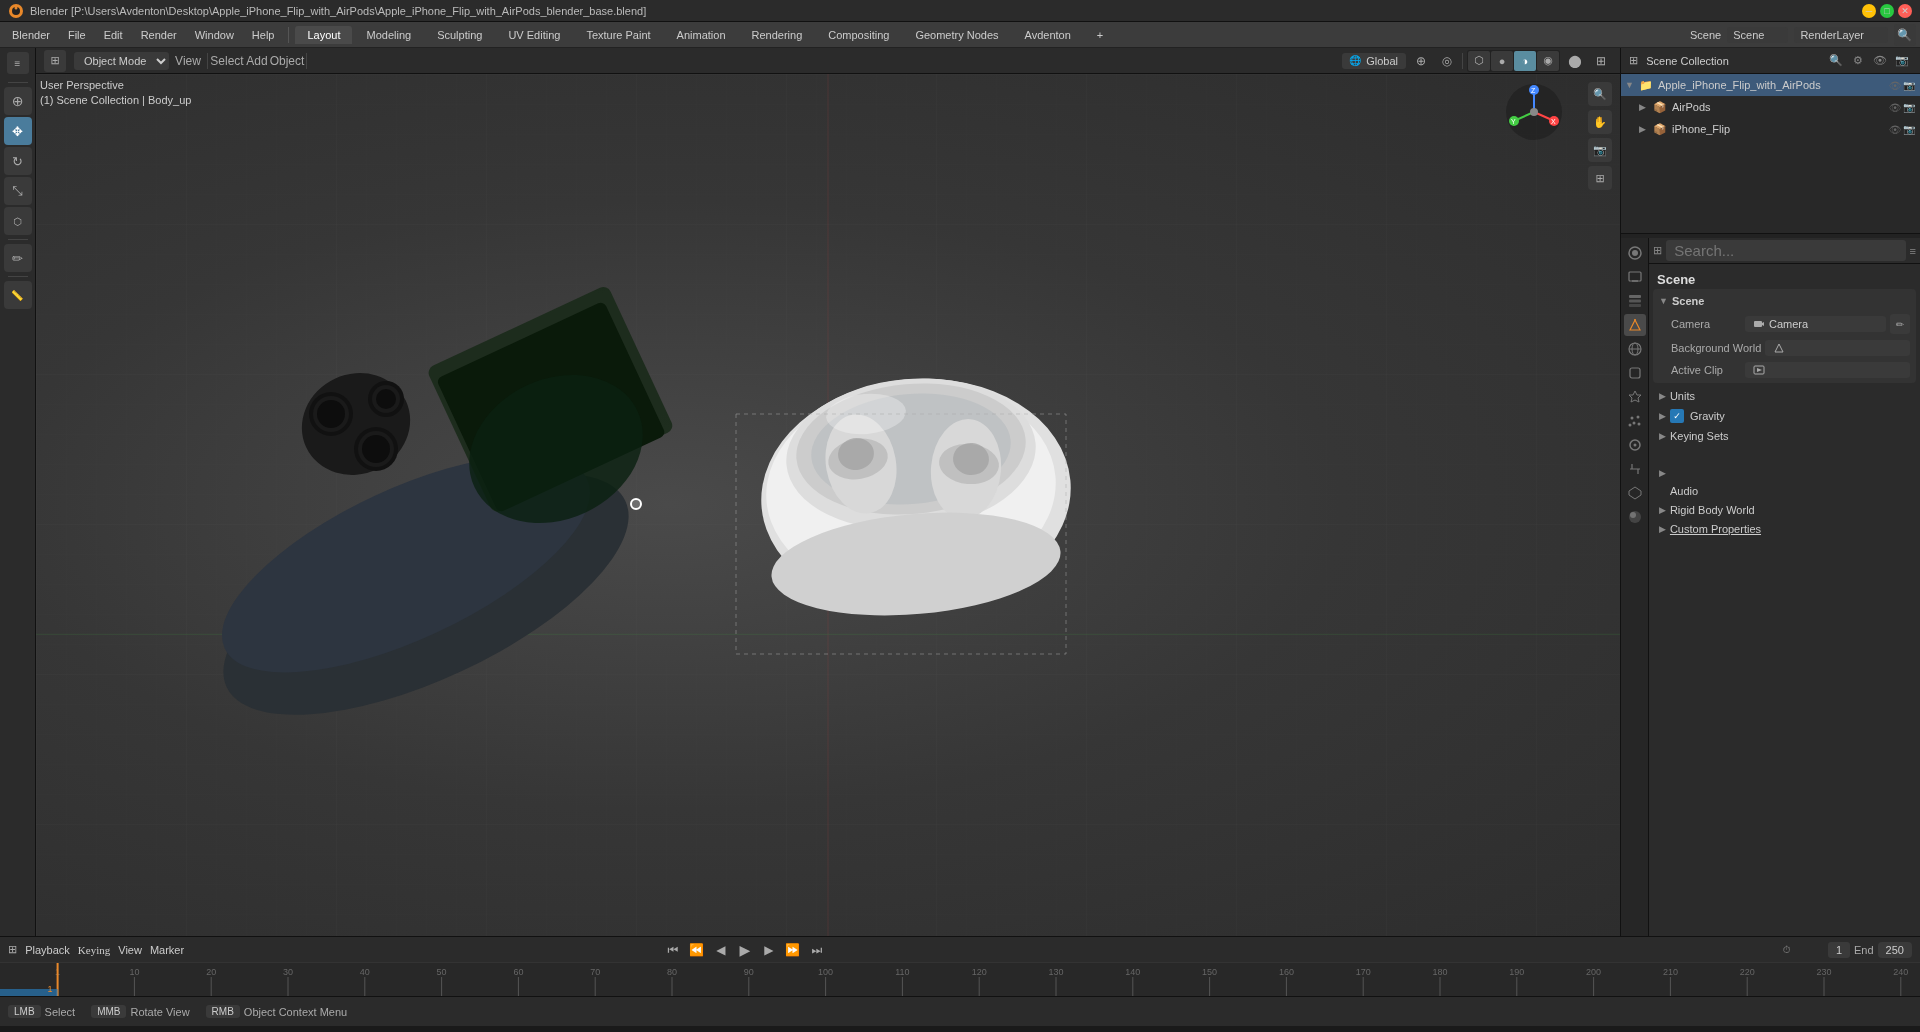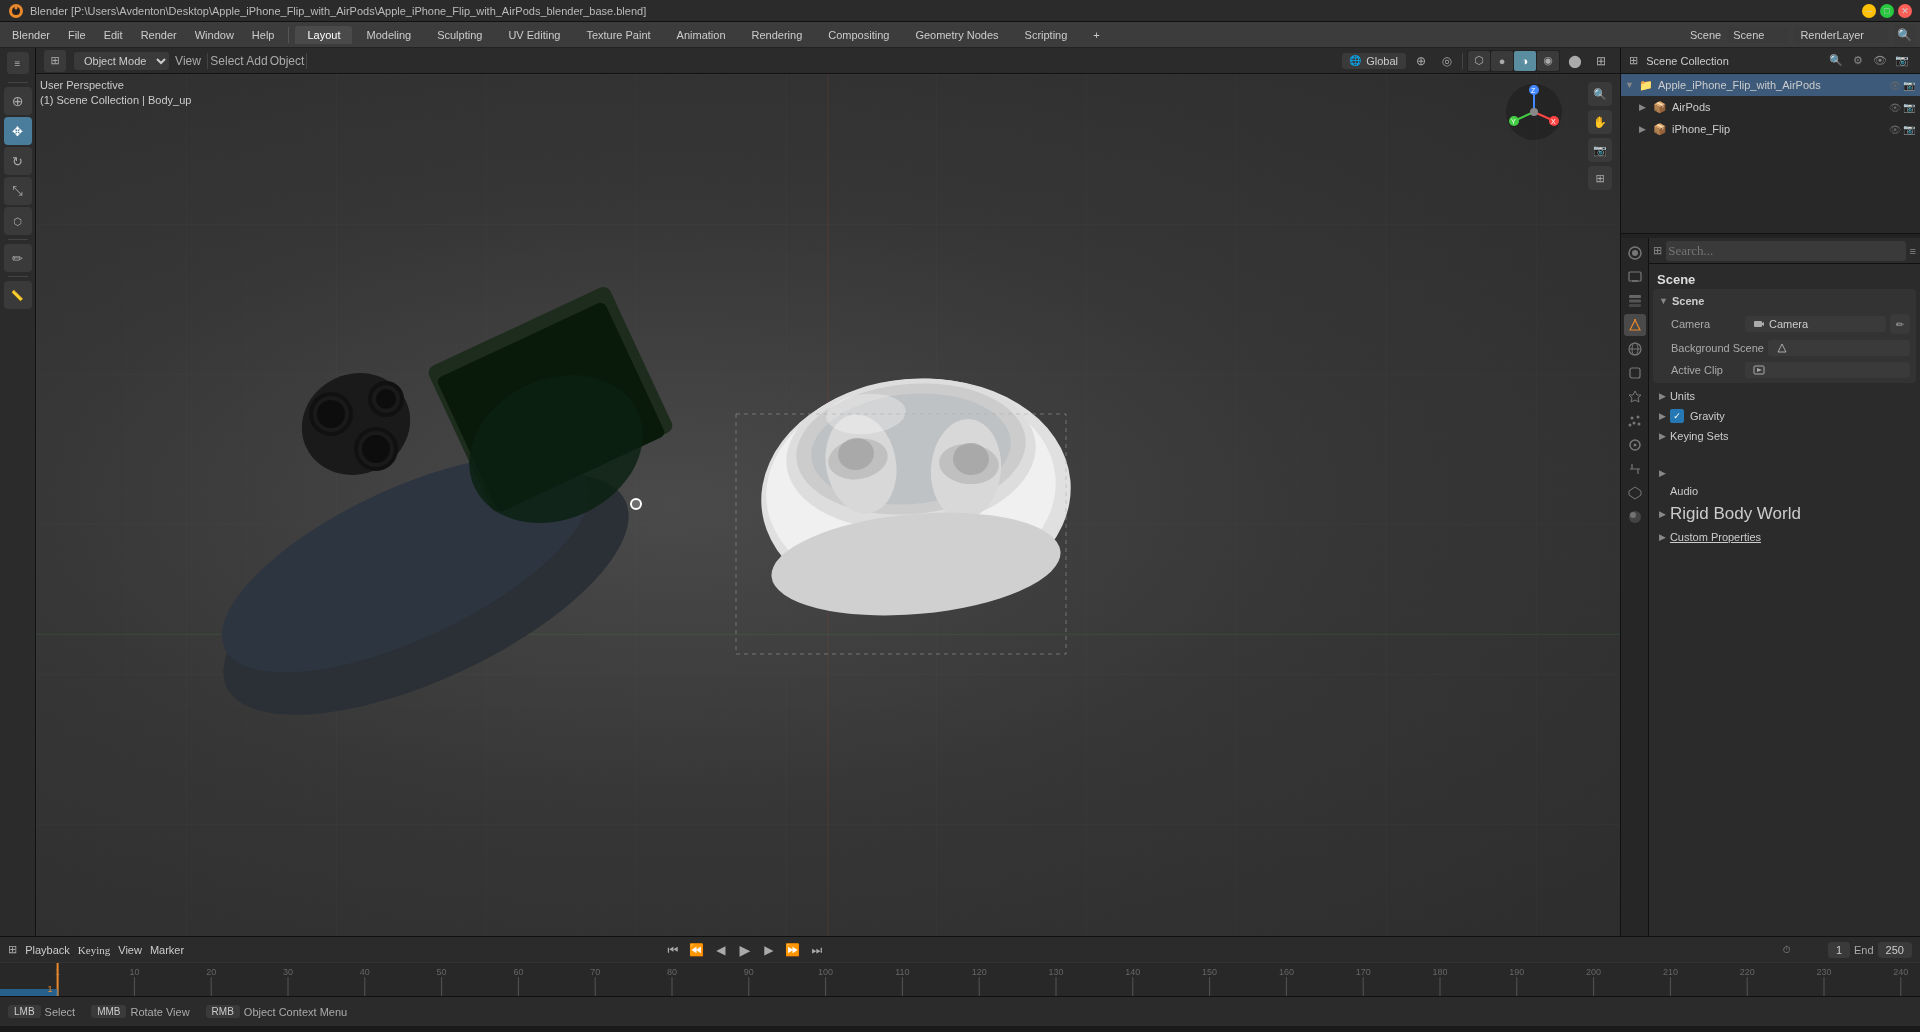--- a/index.html
+++ b/index.html
@@ -317,23 +317,22 @@
       padding: 0 4px;
       gap: 4px;
       border-bottom: 1px solid #111;
     }
     .props-search {
       flex: 1;
       background: #3a3a3a;
       border: none;
       border-radius: 3px;
       color: #ccc;
-      padding: 2px 2px;
-      font-size: 13px;
-      font-family: Liberation Serif, serif;
+      padding: 2px 8px;
+      font-size: 15px;
     }
     .checkbox {
       width: 14px;
       height: 14px;
       background: #2678b5;
       border-radius: 2px;
       display: flex;
       align-items: center;
       justify-content: center;
       font-size: 9px;
@@ -532,21 +531,21 @@
   <div style="width:1px;height:16px;background:#555;margin:0 4px;"></div>
   <div class="menu-tab active">Layout</div>
   <div class="menu-tab">Modeling</div>
   <div class="menu-tab">Sculpting</div>
   <div class="menu-tab">UV Editing</div>
   <div class="menu-tab">Texture Paint</div>
   <div class="menu-tab">Animation</div>
   <div class="menu-tab">Rendering</div>
   <div class="menu-tab">Compositing</div>
   <div class="menu-tab">Geometry Nodes</div>
-  <div class="menu-tab">Scripting</div>
+  <div class="menu-tab">Avdenton</div>
   <div class="menu-tab">+</div>
   <div style="margin-left:auto;display:flex;align-items:center;gap:6px;">
     <span style="font-size:11px;color:#ccc;">Scene</span>
     <div style="background:#3a3a3a;padding:2px 24px 2px 6px;border-radius:3px;font-size:11px;color:#ccc;cursor:pointer;">Scene</div>
     <div style="background:#3a3a3a;padding:2px 24px 2px 6px;border-radius:3px;font-size:11px;color:#ccc;cursor:pointer;">RenderLayer</div>
     <div style="width:22px;height:22px;background:#3a3a3a;border-radius:3px;display:flex;align-items:center;justify-content:center;font-size:12px;color:#aaa;cursor:pointer;">🔍</div>
   </div>
 </div>
 
 <div style="display:flex;height:888px;position:relative;">
@@ -853,21 +852,21 @@
                   <svg width="12" height="12" viewBox="0 0 12 12">
                     <rect x="1" y="3" width="8" height="6" rx="1" fill="#aaa"></rect>
                     <polygon points="9,5 11,4 11,8 9,7" fill="#aaa"></polygon>
                   </svg>
                   <span>Camera</span>
                 </div>
                 <div class="camera-edit-btn">✏</div>
               </div>
 
               <div class="camera-row">
-                <span class="camera-label">Background Scene</span>
+                <span class="camera-label">Background World</span>
                 <div class="camera-value">
                   <svg width="12" height="12" viewBox="0 0 12 12">
                     <path d="M2 10 L6 2 L10 10 Z" fill="none" stroke="#aaa" stroke-width="1"></path>
                   </svg>
                   <span></span>
                 </div>
               </div>
 
               <div class="camera-row">
                 <span class="camera-label">Active Clip</span>
@@ -900,21 +899,21 @@
             <span style="font-size:11px;color:#ccc;">Keying Sets</span>
           </div>
 
           <div class="collapsible-header">
             <span style="font-size:9px;color:#888;margin-right:4px;">▶</span>
             <span style="font-size:11px;color:#ccc;margin-top:36px;">Audio</span>
           </div>
 
           <div class="collapsible-header">
             <span style="font-size:9px;color:#888;margin-right:4px;">▶</span>
-            <span style="font-size:17px;color:#ccc;">Rigid Body World</span>
+            <span style="font-size:11px;color:#ccc;">Rigid Body World</span>
           </div>
 
           <div class="collapsible-header">
             <span style="font-size:9px;color:#888;margin-right:4px;">▶</span>
             <span style="font-size:11px;color:#ccc;text-decoration:underline;">Custom Properties</span>
           </div>
 
         </div>
       </div>
     </div>

